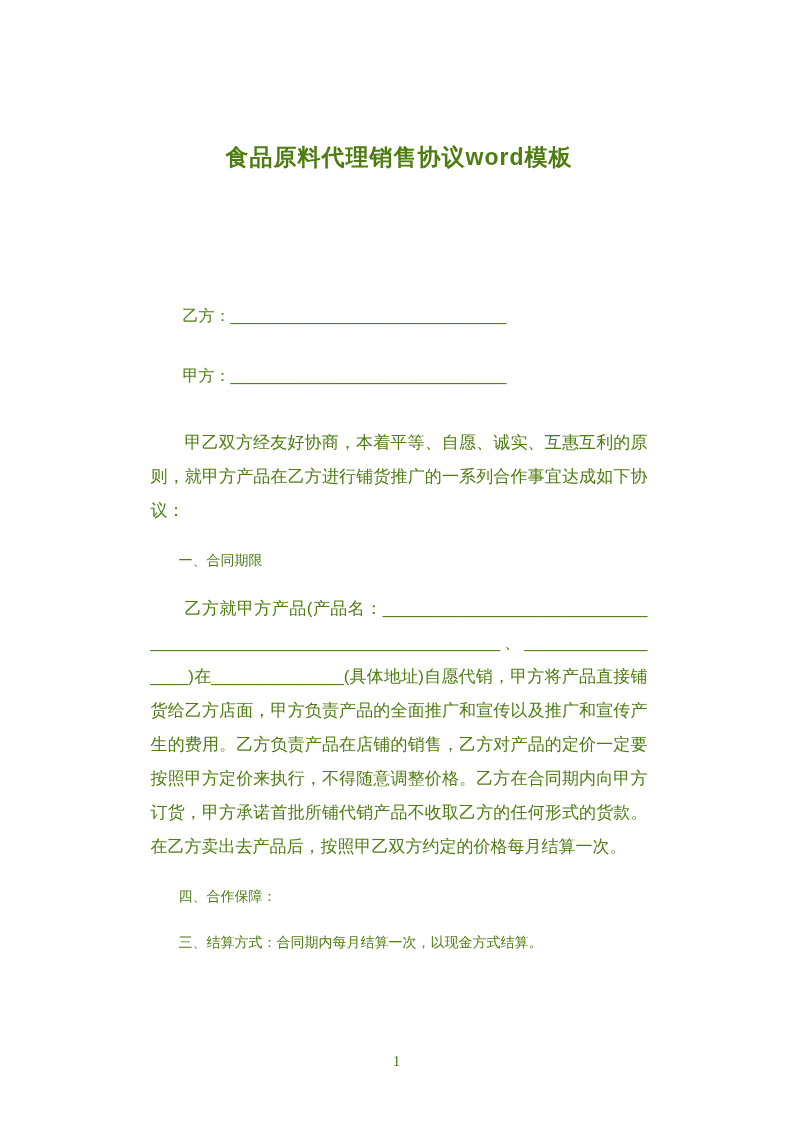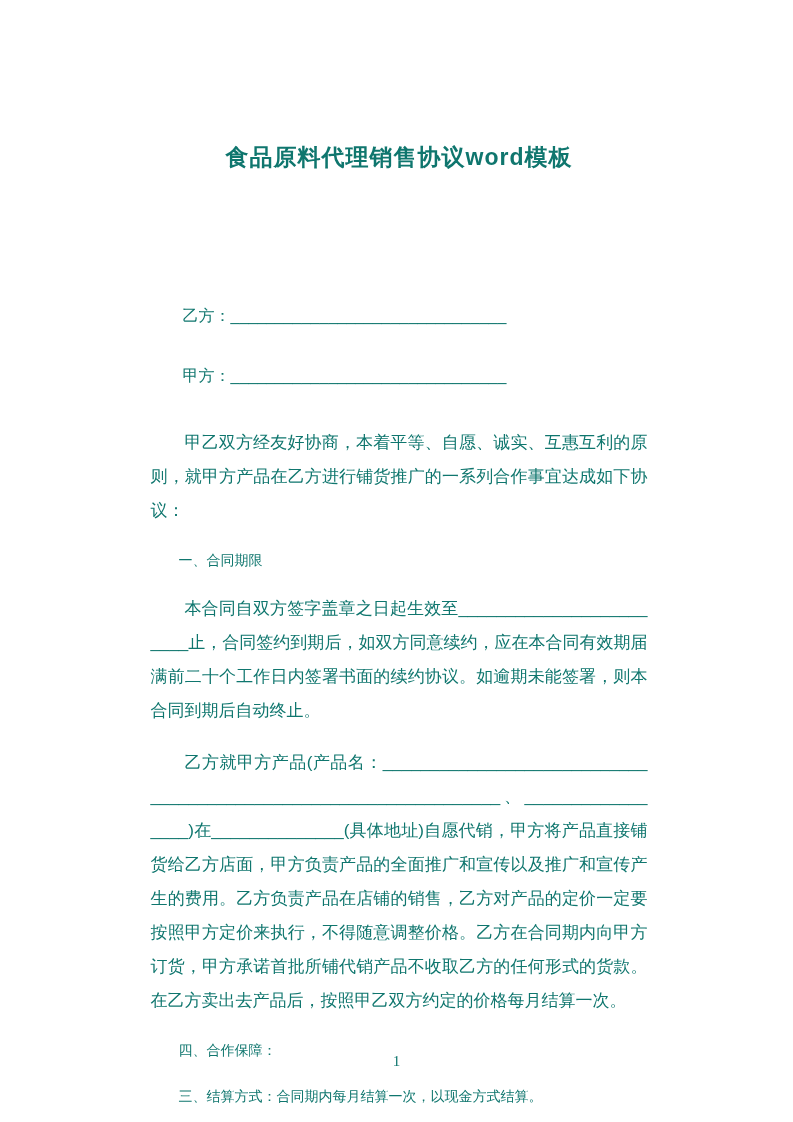--- a/index.html
+++ b/index.html
@@ -6,21 +6,21 @@
   html, body {
     background: #ffffff;
     font-family: "Liberation Sans", "DejaVu Sans", sans-serif;
   }
   .page {
     position: relative;
     width: 702px;
     height: 1122px;
     margin: 0 auto;
     background: #ffffff;
-    color: #0f766e;
+    color: #4d7c0f;
     overflow: hidden;
   }
   .content {
     position: absolute;
     left: 105px;
     right: 100px;
     top: 0;
   }
   .doc-title {
     margin-top: 142px;
@@ -73,21 +73,20 @@
 
     <div class="party-block">
       <div class="party-line">乙方：_______________________________</div>
       <div class="party-line">甲方：_______________________________</div>
     </div>
 
     <p class="body-par">甲乙双方经友好协商，本着平等、自愿、诚实、互惠互利的原则，就甲方产品在乙方进行铺货推广的一系列合作事宜达成如下协议：</p>
 
     <p class="heading-par">一、合同期限</p>
 
-    <p class="body-par">本合同自双方签字盖章之日起生效至________________________止，合同签约到期后，如双方同意续约，应在本合同有效期届满前二十个工作日内签署书面的续约协议。如逾期未能签署，则本合同到期后自动终止。</p>
 
 
     <p class="body-par">乙方就甲方产品(产品名：_________________________________________________________________、_________________)在______________(具体地址)自愿代销，甲方将产品直接铺货给乙方店面，甲方负责产品的全面推广和宣传以及推广和宣传产生的费用。乙方负责产品在店铺的销售，乙方对产品的定价一定要按照甲方定价来执行，不得随意调整价格。乙方在合同期内向甲方订货，甲方承诺首批所铺代销产品不收取乙方的任何形式的货款。在乙方卖出去产品后，按照甲乙双方约定的价格每月结算一次。</p>
 
     <p class="heading-par">四、合作保障：</p>
 
     <p class="heading-par">三、结算方式：合同期内每月结算一次，以现金方式结算。</p>
 
   </div>
 

